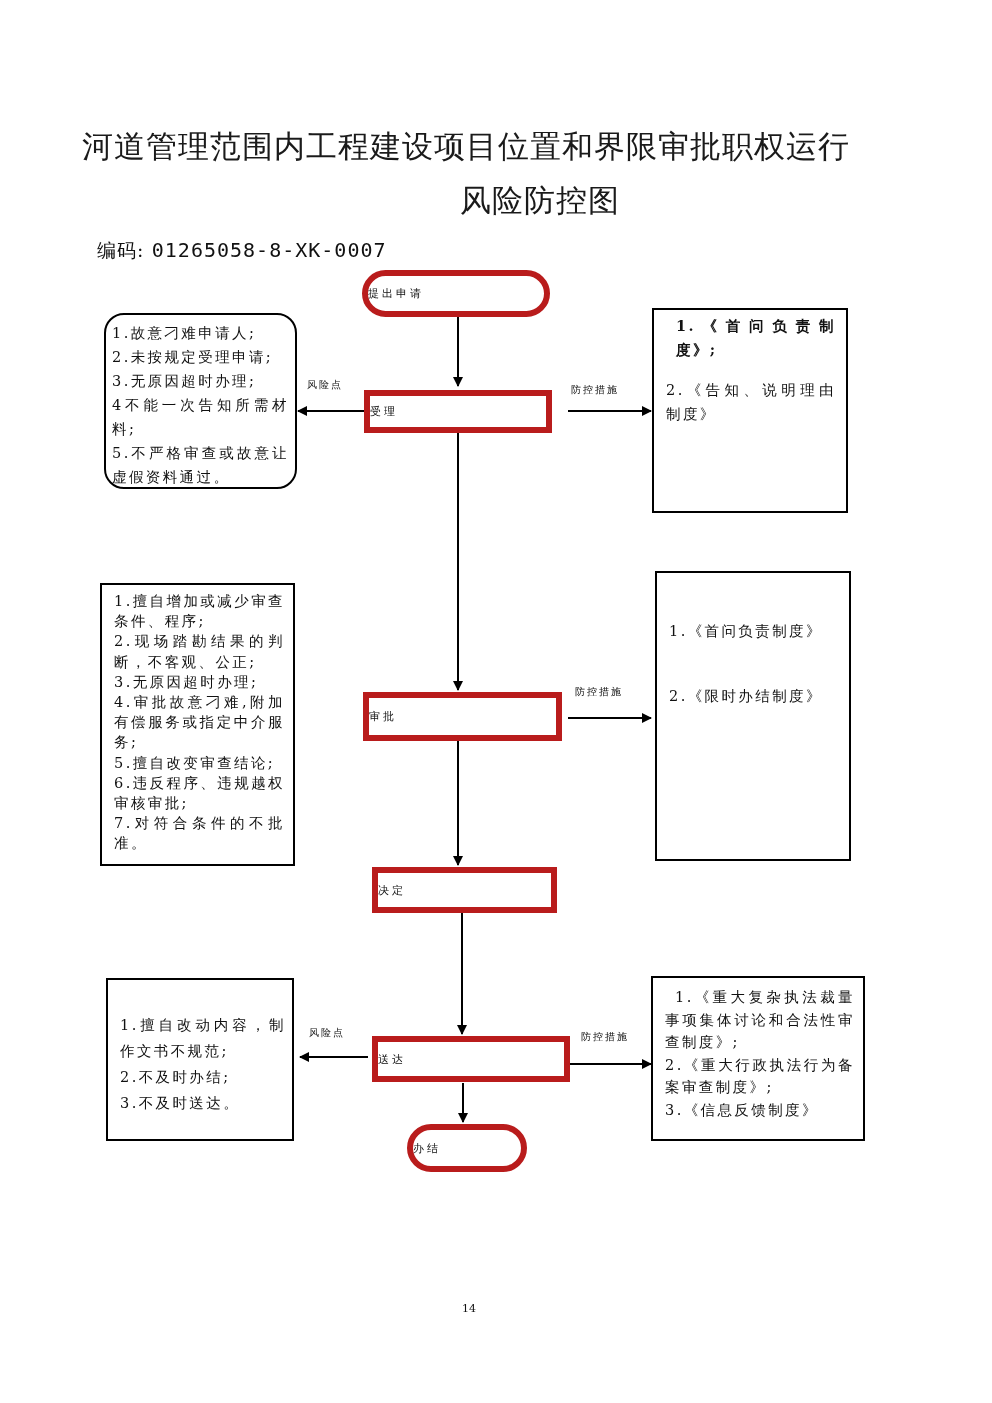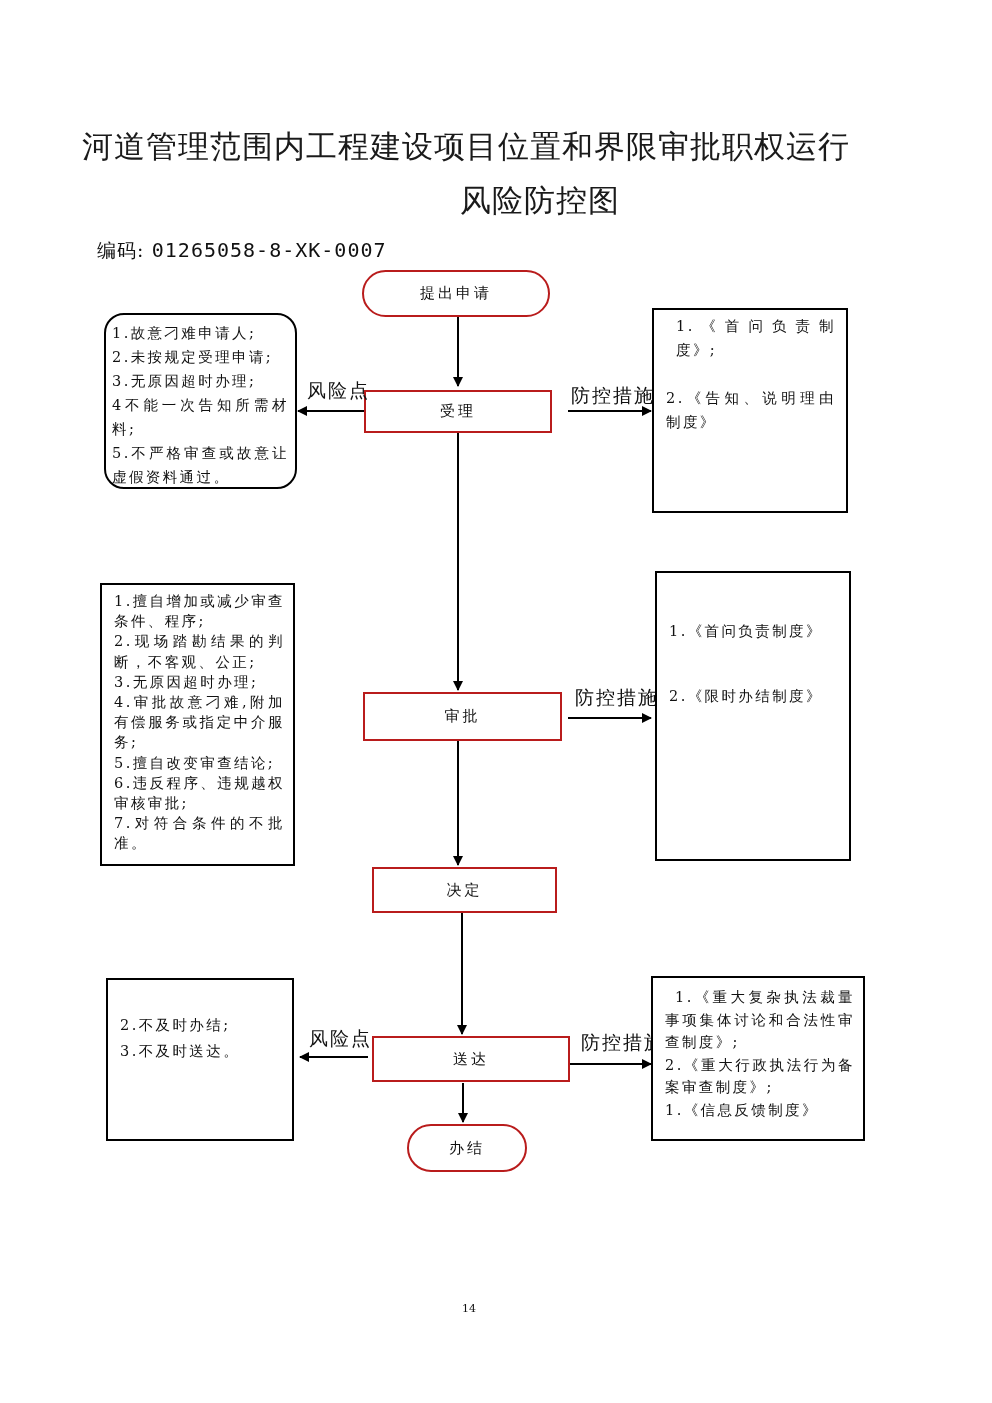--- a/index.html
+++ b/index.html
@@ -8,28 +8,28 @@
   .title { position: absolute; left: 0; width: 992px; text-align: center;
            font-size: 31px; letter-spacing: 1px; color: #1a1a1a; }
   #title1 { top: 126px; left: -30px; }
   #title2 { top: 180px; left: 0px; padding-left: 44px; }
   #code { position: absolute; left: 97px; top: 238px; font-size: 20px; letter-spacing: 1px; }
   #code .lbl { font-size: 19px; }
   #code .num { font-family: "DejaVu Sans Mono", "Liberation Mono", monospace; font-size: 20px; letter-spacing: 1px; }
 
   svg#lines { position: absolute; left: 0; top: 0; width: 992px; height: 1403px; }
 
-  .node { position: absolute; box-sizing: border-box; border: 2px solid #b91c1c;
-          background: #fff; display: flex; align-items: center; justify-content: center;
-          font-size: 15px; letter-spacing: 3px; }
+  .node { position: absolute; box-sizing: border-box; border: 6px solid #b91c1c;
+          background: #fff; display: flex; align-items: center; justify-content: flex-start;
+          font-size: 11px; letter-spacing: 3px; }
   .pill { border-radius: 26px; }
   .box { position: absolute; box-sizing: border-box; border: 2px solid #000; background: #fff;
          font-size: 14.5px; line-height: 24px; padding: 4px 6px; letter-spacing: 2.4px; }
   .box .item { display: block; text-align: justify; }
-  .lab { position: absolute; font-size: 19px; letter-spacing: 2px; white-space: nowrap; }
+  .lab { position: absolute; font-size: 10px; letter-spacing: 2px; white-space: nowrap; }
   #page-num { position: absolute; top: 1302px; left: 0; width: 938px; text-align: center; font-size: 11px; }
 </style>
 </head>
 <body>
 
 <div id="title1" class="title">河道管理范围内工程建设项目位置和界限审批职权运行</div>
 <div id="title2" class="title">风险防控图</div>
 <div id="code">
   <span class="lbl">编码:</span>
   <span class="num">01265058-8-XK-0007</span>
@@ -65,21 +65,21 @@
 <div class="lab" style="left:307px; top:378px;">风险点</div>
 <div class="lab" style="left:571px; top:383px;">防控措施</div>
 <div class="box" style="left:104px; top:313px; width:193px; height:176px; padding-top:6px;border-radius:20px;">
   <span class="item">1.故意刁难申请人;</span>
   <span class="item">2.未按规定受理申请;</span>
   <span class="item">3.无原因超时办理;</span>
   <span class="item">4不能一次告知所需材料;</span>
   <span class="item">5.不严格审查或故意让虚假资料通过。</span>
 </div>
 <div class="box" style="left:652px; top:308px; width:196px; height:205px; padding:4px 10px 4px 12px;">
-  <span class="item" style="padding-left:10px; margin-bottom:24px;">1.《首问负责制度》;</span>
+  <span class="item" style="padding-left:10px; margin-bottom:16px;font-weight:bold;">1.《首问负责制度》;</span>
   <span class="item">2.《告知、说明理由制度》</span>
 </div>
 
 <div class="node" style="left:363px; top:692px; width:199px; height:49px;">
   <span>审批</span>
 </div>
 <div class="lab" style="left:575px; top:685px;">防控措施</div>
 <div class="box" style="left:100px; top:583px; width:195px; height:283px; line-height:20.2px; padding:6px 8px 2px 12px;">
   <span class="item">1.擅自增加或减少审查条件、程序;</span>
   <span class="item">2.现场踏勘结果的判断，不客观、公正;</span>
@@ -97,26 +97,27 @@
 <div class="node" style="left:372px; top:867px; width:185px; height:46px;">
   <span>决定</span>
 </div>
 
 <div class="node" style="left:372px; top:1036px; width:198px; height:46px;">
   <span>送达</span>
 </div>
 <div class="lab" style="left:309px; top:1026px;">风险点</div>
 <div class="lab" style="left:581px; top:1030px;">防控措施</div>
 <div class="box" style="left:106px; top:978px; width:188px; height:163px; padding:32px 6px 4px 12px; line-height:26px;">
+  <span class="item">1.擅自改动内容，制作文书不规范;</span>
   <span class="item">2.不及时办结;</span>
   <span class="item">3.不及时送达。</span>
 </div>
 <div class="box" style="left:651px; top:976px; width:214px; height:165px; padding:8px 8px 4px 12px; line-height:22.5px;">
   <span class="item" style="text-indent:10px;">1.《重大复杂执法裁量事项集体讨论和合法性审查制度》;</span>
   <span class="item">2.《重大行政执法行为备案审查制度》;</span>
-  <span class="item">1.《信息反馈制度》</span>
+  <span class="item">3.《信息反馈制度》</span>
 </div>
 
 <div class="node pill" style="left:407px; top:1124px; width:120px; height:48px;">
   <span>办结</span>
 </div>
 
 <div id="page-num">14</div>
 
 </body></html>

